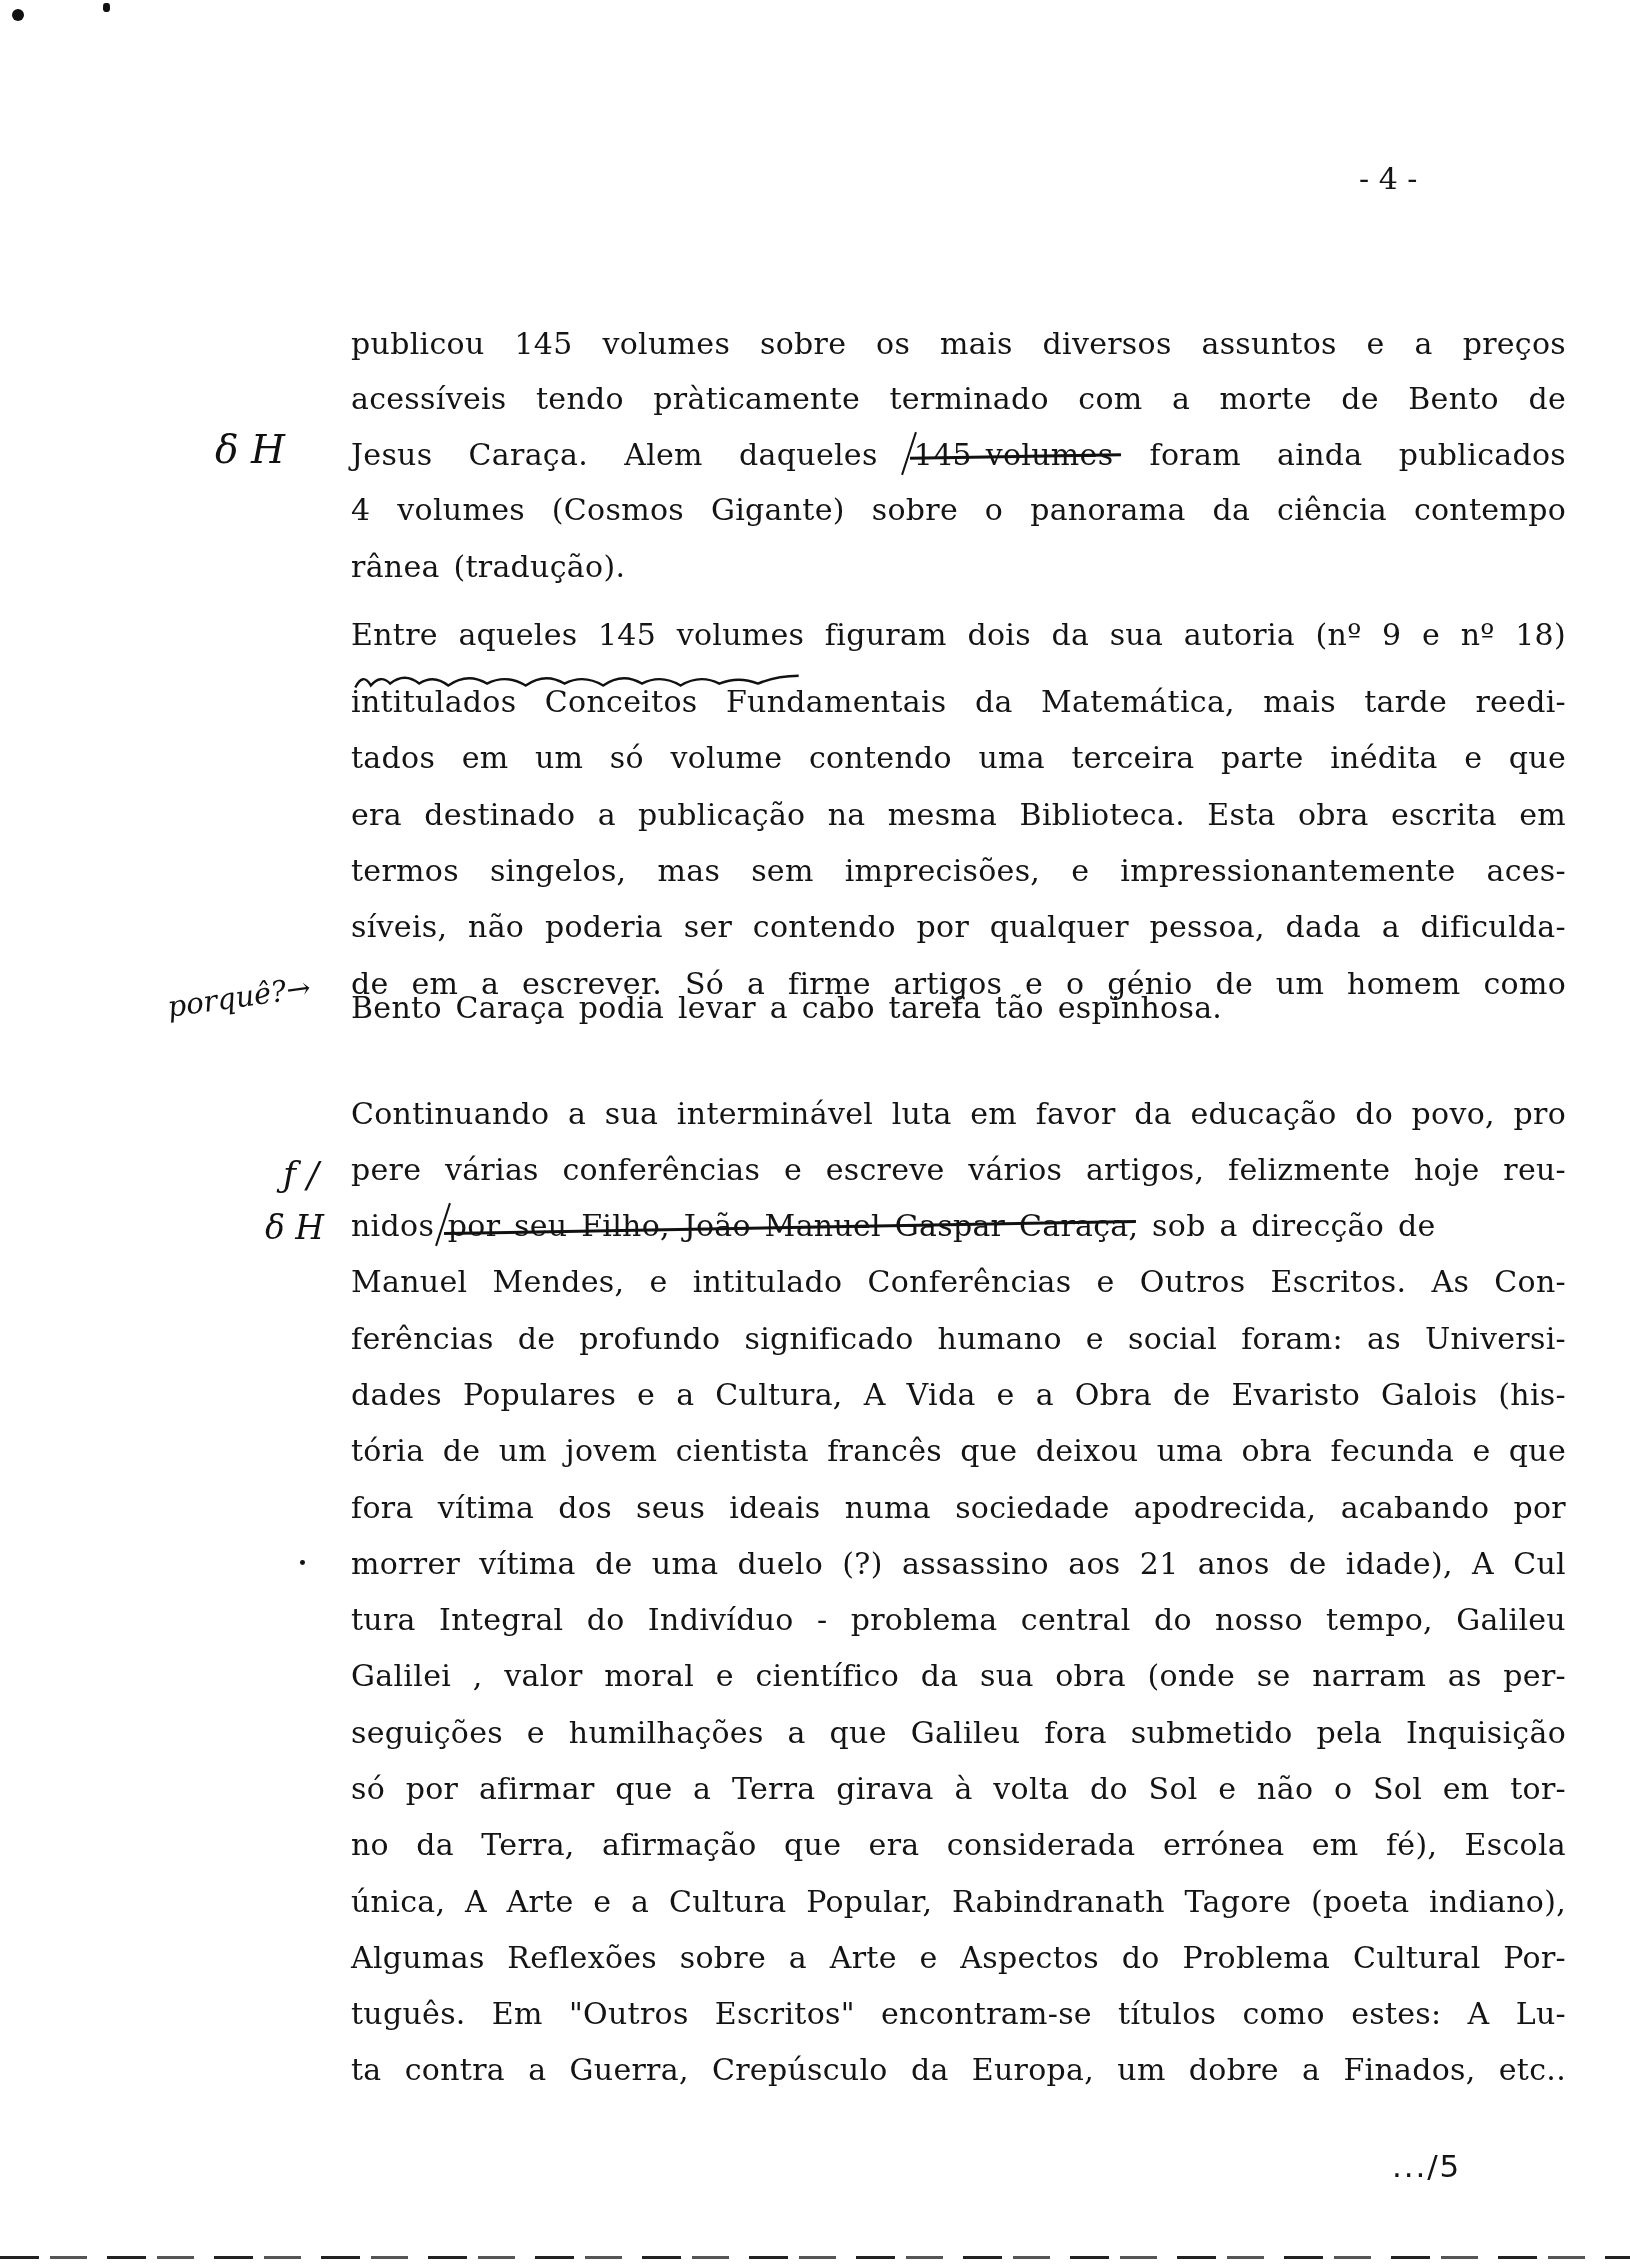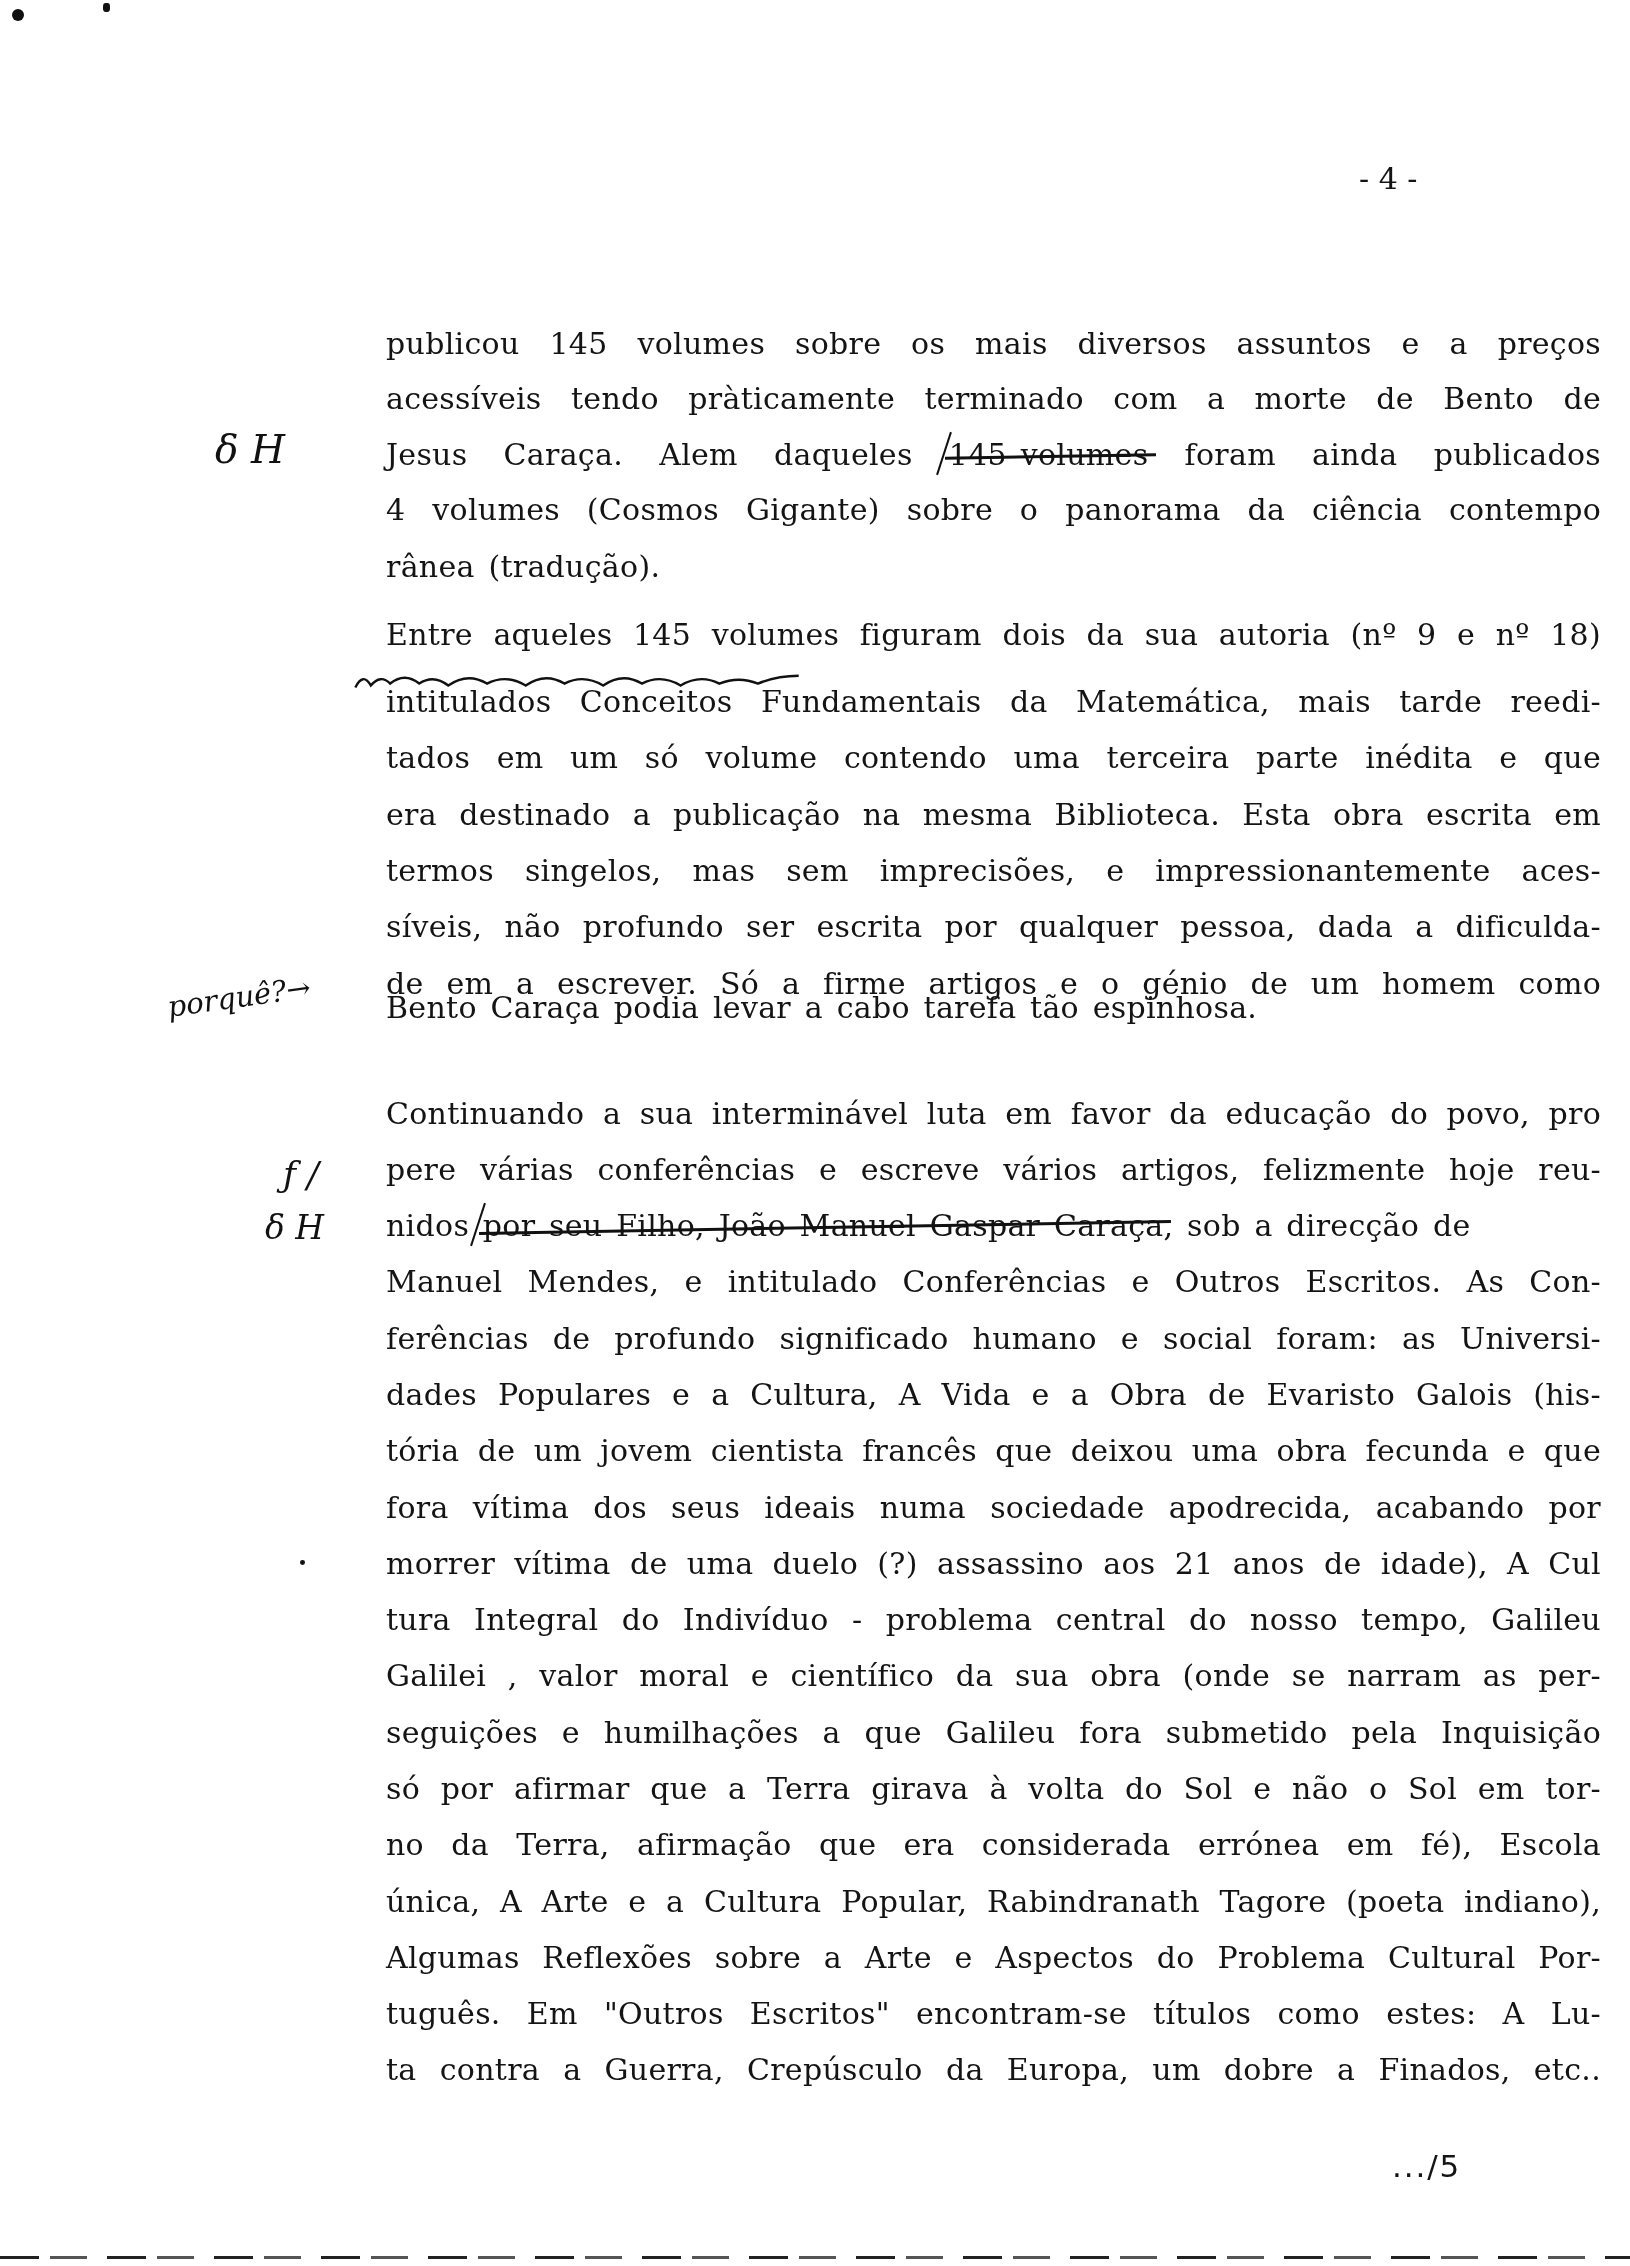--- a/index.html
+++ b/index.html
@@ -2,21 +2,21 @@
 <html><head>
 <meta charset="utf-8">
 <style>
   html, body { margin:0; padding:0; background:#ffffff; }
   body { width:1630px; height:2267px; position:relative; overflow:hidden; }
   .page { position:absolute; left:0; top:0; width:1630px; height:2267px; background:#fff; color:#111; }
   .line {
     position:absolute; left:351px; width:1215px;
     font-family:"DejaVu Serif", serif; font-size:30px; line-height:39px;
     white-space:nowrap; text-align:justify; text-align-last:justify;
-    letter-spacing:0.3px; word-spacing:3.9px; color:#141414;margin-left:35px;
+    letter-spacing:0.3px; word-spacing:3.9px; color:#141414;
   }
   .line.last { text-align-last:left; }
   .page-number {
     position:absolute; left:1359px; top:161px;
     font-family:"DejaVu Serif", serif; font-size:30px; color:#141414; white-space:pre;
   }
   .continuation {
     position:absolute; left:1392px; top:2148px;
     font-family:"DejaVu Sans", sans-serif; font-size:31px; color:#141414; letter-spacing:1.9px;
   }
@@ -58,21 +58,21 @@
 
   <div>
     <div class="line" style="top:615px">Entre aqueles 145 volumes figuram dois da sua autoria (nº 9 e nº 18)</div>
     <svg class="wavy" viewBox="0 0 466 22">
       <path d="M4 18 Q12 2 20 16 Q30 4 40 14 Q55 2 70 14 Q85 4 100 16 Q120 2 140 14 Q160 4 180 16 Q200 2 220 14 Q240 4 260 16 Q280 2 300 14 Q320 4 340 16 Q360 4 380 14 Q400 6 420 14 Q440 6 462 6" fill="none" stroke="#111" stroke-width="2.5"></path>
     </svg>
     <div class="line" style="top:682px">intitulados Conceitos Fundamentais da Matemática, mais tarde reedi-</div>
     <div class="line" style="top:738px">tados em um só volume contendo uma terceira parte inédita e que</div>
     <div class="line" style="top:795px">era destinado a publicação na mesma Biblioteca. Esta obra escrita em</div>
     <div class="line" style="top:851px">termos singelos, mas sem imprecisões, e impressionantemente aces-</div>
-    <div class="line" style="top:907px">síveis, não profundo ser escrita por qualquer pessoa, dada a dificulda-</div>
+    <div class="line" style="top:907px">síveis, não poderia ser contendo por qualquer pessoa, dada a dificulda-</div>
     <div class="line" style="top:964px">de em a escrever. Só a firme artigos e o génio de um homem como</div>
     <div class="line last" style="top:988px">Bento Caraça podia levar a cabo tarefa tão espinhosa.</div>
   </div>
 
   <div>
     <div class="line" style="top:1094px">Continuando a sua interminável luta em favor da educação do povo, pro</div>
     <div class="line" style="top:1150px">pere várias conferências e escreve vários artigos, felizmente hoje reu-</div>
     <div class="line last" style="top:1206px">
       <span>nidos</span>
       <span class="strike">por seu Filho, João Manuel Gaspar Caraça</span><span>, sob a direcção de</span>

